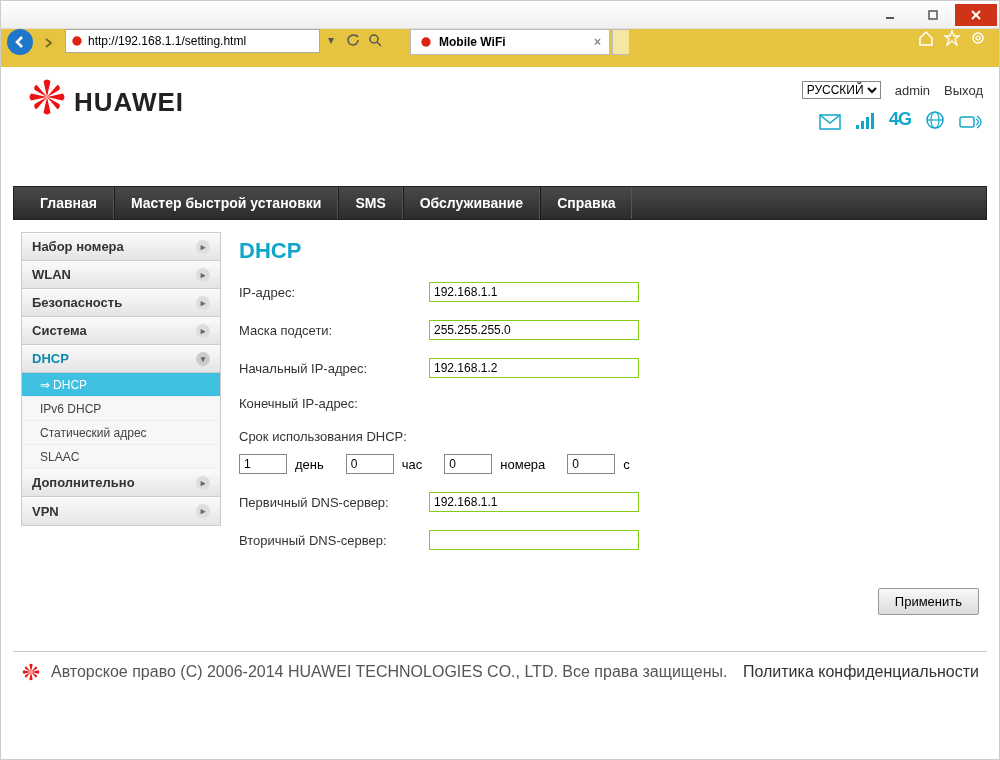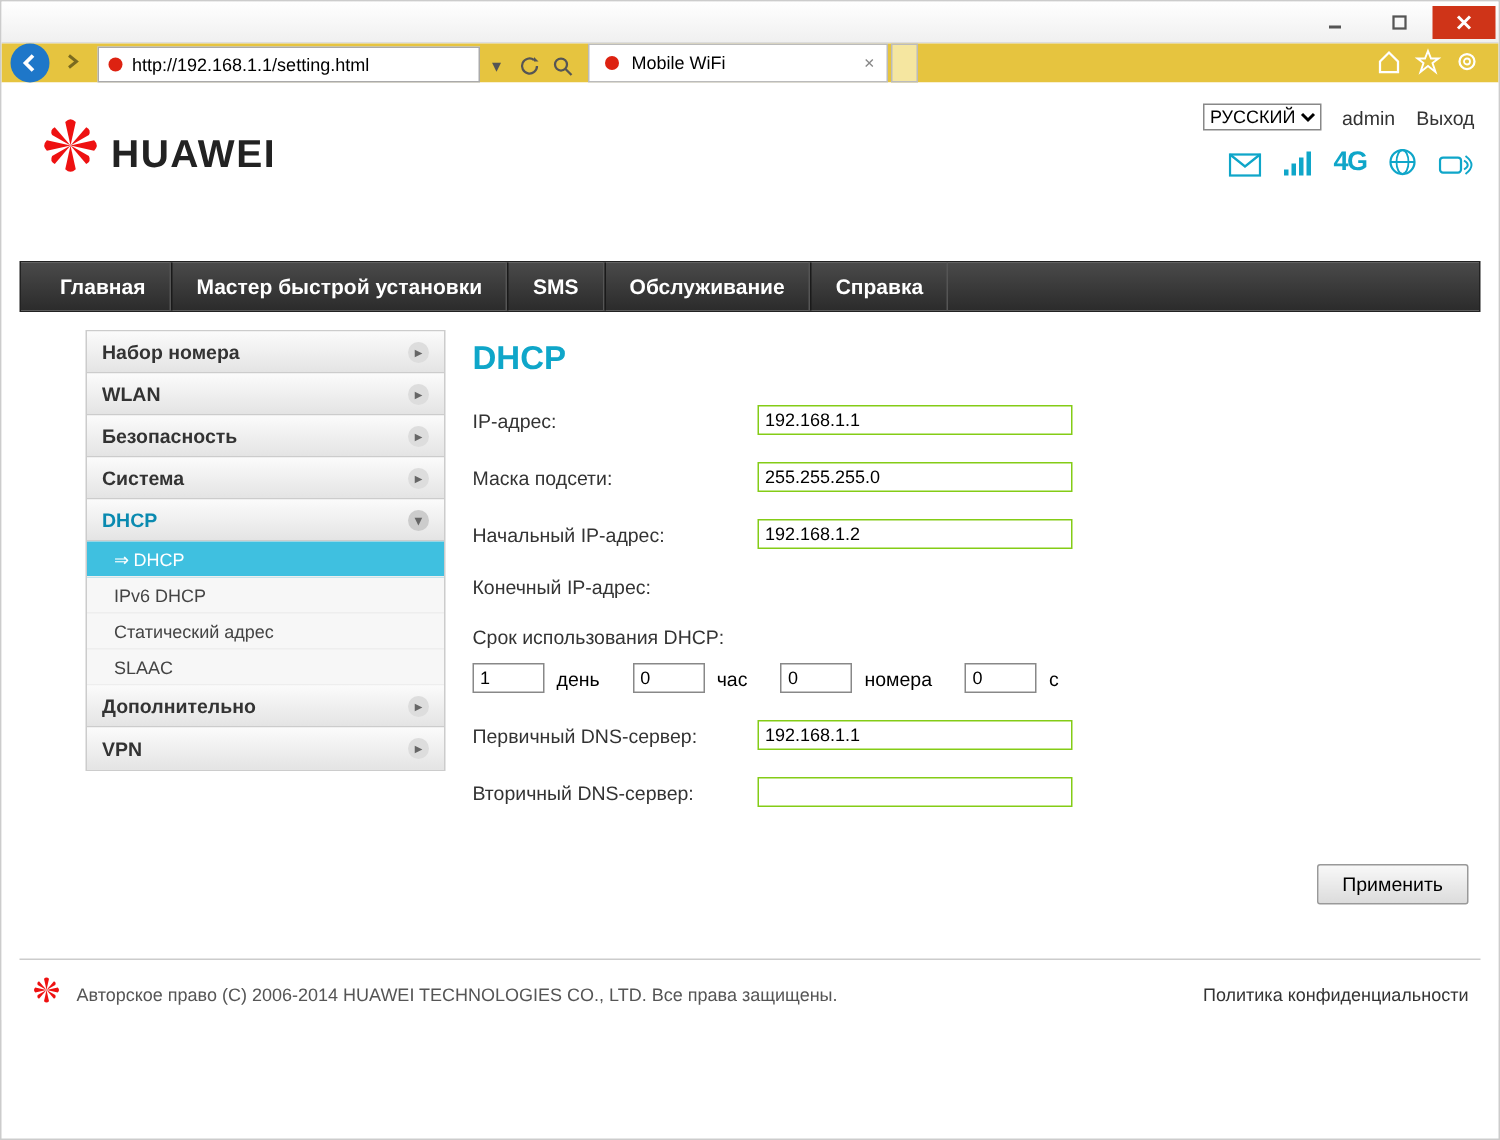--- a/index.html
+++ b/index.html
@@ -4,27 +4,27 @@
 <style>
 * { box-sizing: border-box; margin: 0; padding: 0; }
 body { font-family: Arial, sans-serif; font-size: 12px; background: #fff; width: 1000px; height: 760px; overflow: hidden; border: 1px solid #ccc; }
 
 
 .titlebar { height: 28px; background: linear-gradient(#fff, #f0f0f0); border-bottom: 1px solid #ddd; display: flex; align-items: center; justify-content: flex-end; padding: 0 2px; }
 .titlebar .tctl { width: 42px; height: 22px; display: flex; align-items: center; justify-content: center; margin-left: 1px; }
 .titlebar .tctl.close { background: #cf3418; color: #fff; }
 .titlebar .tctl svg { display: block; }
 
-.navrow { height: 26px; background: #e6c43f; display: flex; align-items: flex-end; padding: 0 6px; gap: 0; }
+.navrow { height: 38px; background: #e6c43f; display: flex; align-items: flex-start; padding: 0 6px; gap: 0; }
 .navbtn { width: 32px; height: 28px; display: flex; align-items: center; justify-content: center; border-radius: 3px; }
 .navbtn.back { background: #1e77c9; border-radius: 50%; width: 26px; height: 26px; }
 .addrbox { flex: 0 0 255px; height: 24px; background: #fff; border: 1px solid #aaa; display: flex; align-items: center; padding: 0 4px; font-size: 12px; }
 .addrbox .favicon { width: 14px; height: 14px; margin-right: 4px; color:#d21; }
 .addrctl { width: 22px; height: 22px; display: flex; align-items: center; justify-content: center; color: #555; }
-.tab { height: 26px; background: #fff; border: 1px solid #bbb; display: flex; align-items: center; padding: 0 8px; gap: 6px; margin-left: 6px; min-width: 200px; }
+.tab { height: 26px; background: #fff; border: 1px solid #bbb; display: flex; align-items: center; padding: 0 8px; gap: 6px; margin-left: 24px; min-width: 200px; font-weight: bold; }
 .tab .favicon { width: 14px; height: 14px; color:#d21; }
 .tab .tabclose { margin-left: auto; color: #888; }
 .newtab { width: 18px; height: 26px; background: #f5e6a0; border: 1px solid #bbb; display: flex; align-items: center; justify-content: center; margin-left: 2px; }
 .navicons { margin-left: auto; display: flex; gap: 8px; color: #fff; font-size: 16px; padding-right: 6px; }
 
 
 .page { background: #fff; padding: 8px 12px 0 12px; }
 .topright { display: flex; justify-content: flex-end; align-items: center; gap: 14px; font-size: 13px; color: #333; padding: 6px 4px; }
 .topright select { font-size: 12px; border: 1px solid #888; background: #fff; }
 .iconrow { display: flex; justify-content: flex-end; gap: 14px; padding: 4px 4px 8px 4px; align-items: flex-end; }
@@ -34,42 +34,42 @@
 .logo { position: absolute; top: 76px; left: 26px; display: flex; align-items: flex-end; gap: 6px; }
 .logo .petal { width: 42px; height: 42px; }
 .logo .brand { font-size: 26px; font-weight: bold; color: #222; letter-spacing: 1px; }
 
 .menubar { background: linear-gradient(#4a4a4a, #2b2b2b); height: 34px; display: flex; align-items: stretch; padding: 0 10px; margin-top: 48px; border:1px solid #222; }
 .menubar .mitem { color: #fff; font-size: 14px; font-weight: bold; padding: 0 16px; display: flex; align-items: center; border-left: 1px solid #1a1a1a; border-right: 1px solid #555; cursor: pointer; }
 .menubar .mitem:first-child { border-left: none; }
 .menubar .mitem.active { background: #0fa6c9; }
 
 .contentwrap { display: flex; gap: 18px; padding: 12px 8px; }
-.sidebar { width: 240px; flex-shrink: 0; margin-left: 36px; }
+.sidebar { width: 200px; flex-shrink: 0; }
 .sidegroup { border: 1px solid #ccc; }
 .sidehdr { height: 28px; background: linear-gradient(#fbfbfb, #e4e4e4); border-bottom: 1px solid #ccc; display: flex; align-items: center; padding: 0 10px; font-size: 13px; font-weight: bold; color: #333; cursor: pointer; }
 .sidehdr .chev { margin-left: auto; width: 14px; height: 14px; border-radius: 50%; background: #ddd; display: flex; align-items: center; justify-content: center; font-size: 9px; color: #666; }
 .sidehdr.open { color: #0a8ab0; }
 .sidehdr.open .chev { background: #ccc; }
 .subitems { background: #f7f7f7; }
 .subitem { height: 24px; display: flex; align-items: center; padding: 0 18px; font-size: 12px; color: #444; border-bottom: 1px solid #eee; cursor: pointer; }
 .subitem.active { background: #3fc0e0; color: #fff; }
 .subitem.active::before { content: "⇒"; margin-right: 3px; }
 
 .main { flex: 1; }
 .pagetitle { color: #0fa6c9; font-size: 22px; font-weight: bold; margin: 6px 0 18px 0; }
 .formrow { display: flex; align-items: center; margin-bottom: 18px; font-size: 13px; color: #333; }
 .formrow .lbl { width: 190px; }
 .formrow input[type=text] { width: 210px; height: 20px; border: 1px solid #84cc16; font-size: 12px; padding: 0 4px; }
 .formrow .radios { display: flex; gap: 14px; align-items: center; }
 .leaserow { display: flex; align-items: center; gap: 8px; font-size: 13px; margin-bottom: 18px; }
 .leaserow input { width: 48px; height: 20px; border: 1px solid #888; font-size: 12px; padding: 0 4px; }
 .applybtn { float: right; padding: 5px 16px; background: linear-gradient(#f8f8f8,#dcdcdc); border: 1px solid #999; border-radius: 2px; font-size: 13px; cursor: pointer; margin-top: 20px; }
 
-.footer { clear: both; border-top: 1px solid #ccc; margin-top: 24px; padding: 10px 8px; font-size: 12px; color: #555; display: flex; align-items: flex-end; gap: 10px; }
+.footer { clear: both; border-top: 1px solid #ccc; margin-top: 24px; padding: 10px 8px; font-size: 16px; color: #555; display: flex; align-items: center; gap: 10px; }
 .footer .petal-sm { width: 20px; height: 20px; }
 .footer .priv { margin-left: auto; }
 
 a { color: #333; text-decoration: none; }
 </style>
 </head>
 <body>
 
 <div class="titlebar">
   <div class="tctl">

